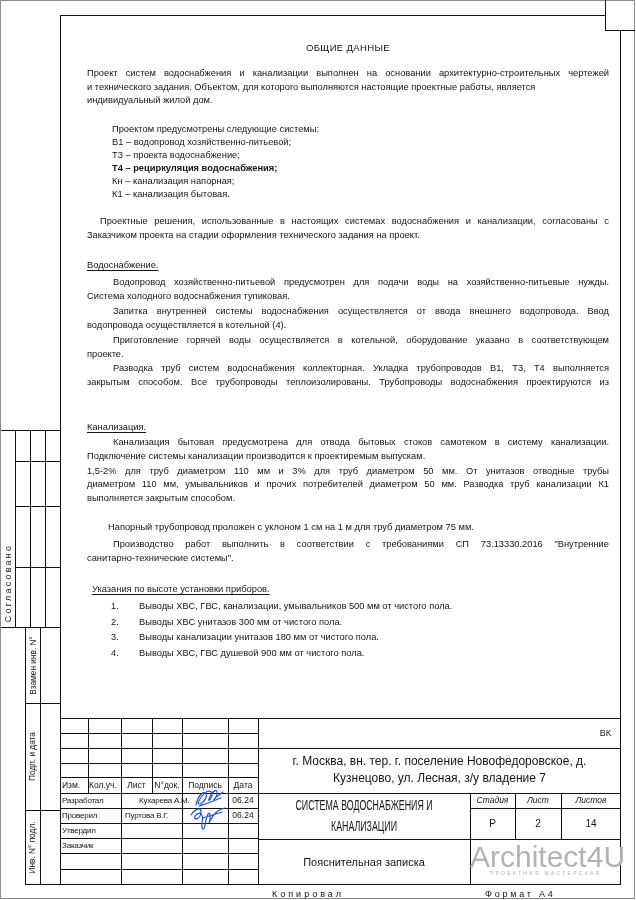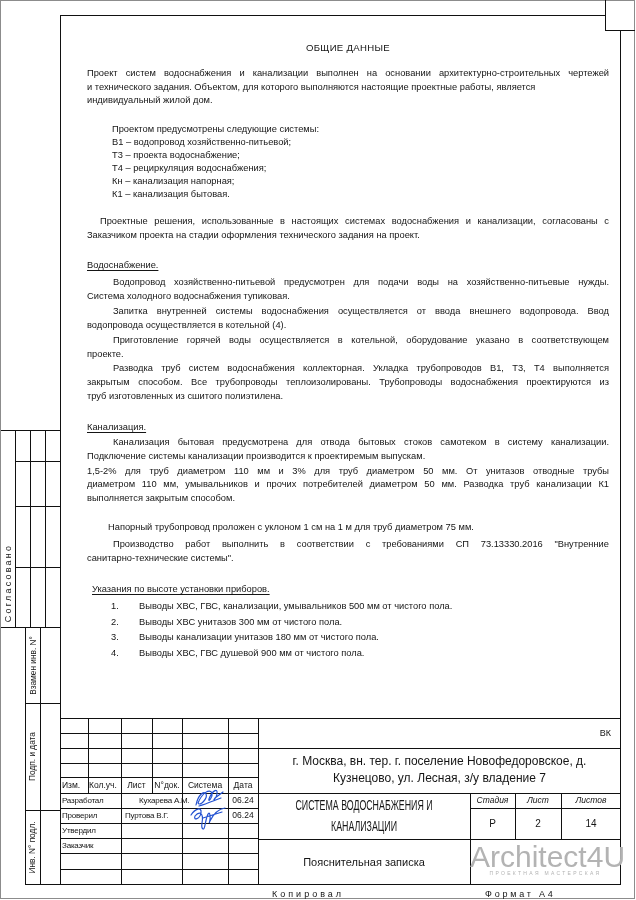--- a/index.html
+++ b/index.html
@@ -49,21 +49,21 @@
 <div class="blk" style="top:67px;">
   <div class="ln j">Проект систем водоснабжения и канализации выполнен на основании архитектурно-строительных чертежей</div>
   <div class="ln">и технического задания. Объектом, для которого выполняются настоящие проектные работы, является</div>
   <div class="ln">индивидуальный жилой дом.</div>
 </div>
 
 <div class="blk" style="top:122.5px;left:112px;width:400px;">
   <div class="ln" style="height:13.2px;line-height:13.2px;">Проектом предусмотрены следующие системы:</div>
   <div class="ln" style="height:13.2px;line-height:13.2px;">В1 – водопровод хозяйственно-питьевой;</div>
   <div class="ln" style="height:13.2px;line-height:13.2px;">Т3 – проекта водоснабжение;</div>
-  <div class="ln" style="height:13.2px;line-height:13.2px;">Т4 – рециркуляция водоснабжения;</div>
+  <div class="ln" style="height:13.2px;line-height:13.2px;font-weight:bold;">Т4 – рециркуляция водоснабжения;</div>
   <div class="ln" style="height:13.2px;line-height:13.2px;">Кн – канализация напорная;</div>
   <div class="ln" style="height:13.2px;line-height:13.2px;">К1 – канализация бытовая.</div>
 </div>
 
 <div class="blk" style="top:214px;">
   <div class="ln j" style="padding-left:13px;height:14px;line-height:14px;">Проектные решения, использованные в настоящих системах водоснабжения и канализации, согласованы с</div>
   <div class="ln" style="height:14px;line-height:14px;">Заказчиком проекта на стадии оформления технического задания на проект.</div>
 </div>
 
 <div class="blk ln hd" style="top:259px;">Водоснабжение.</div>
@@ -75,21 +75,20 @@
   <div class="ln j" style="padding-left:26px;height:14px;line-height:14px;">Запитка внутренней системы водоснабжения осуществляется от ввода внешнего водопровода. Ввод</div>
   <div class="ln" style="height:14px;line-height:14px;">водопровода осуществляется в котельной (4).</div>
 </div>
 <div class="blk" style="top:333px;">
   <div class="ln j" style="padding-left:26px;height:14px;line-height:14px;">Приготовление горячей воды осуществляется в котельной, оборудование указано в соответствующем</div>
   <div class="ln" style="height:14px;line-height:14px;">проекте.</div>
 </div>
 <div class="blk" style="top:361px;">
   <div class="ln j" style="padding-left:26px;height:14px;line-height:14px;">Разводка труб систем водоснабжения коллекторная. Укладка трубопроводов В1, Т3, Т4 выполняется</div>
   <div class="ln j" style="height:14px;line-height:14px;">закрытым способом. Все трубопроводы теплоизолированы. Трубопроводы водоснабжения проектируются из</div>
-  <div class="ln" style="height:14px;line-height:14px;">труб изготовленных из сшитого полиэтилена.</div>
 </div>
 
 <div class="blk ln hd" style="top:421px;">Канализация.</div>
 <div class="blk" style="top:436px;">
   <div class="ln j" style="padding-left:26px;">Канализация бытовая предусмотрена для отвода бытовых стоков самотеком в систему канализации.</div>
   <div class="ln">Подключение системы канализации производится к проектиремым выпускам.</div>
 </div>
 <div class="blk" style="top:465px;">
   <div class="ln j" style="height:13.4px;line-height:13.4px;">1,5-2% для труб диаметром 110 мм и 3% для труб диаметром 50 мм. От унитазов отводные трубы</div>
   <div class="ln j" style="height:13.4px;line-height:13.4px;">диаметром 110 мм, умывальников и прочих потребителей диаметром 50 мм. Разводка труб канализации К1</div>
@@ -162,21 +161,21 @@
 <div class="v" style="left:228px;top:718px;height:167px;"></div>
 <div class="v" style="left:258px;top:718px;height:167px;"></div>
 <div class="v" style="left:470px;top:793px;height:92px;"></div>
 <div class="v" style="left:515px;top:793px;height:46px;"></div>
 <div class="v" style="left:561px;top:793px;height:46px;"></div>
 
 <div class="cell" style="left:62px;top:778px;">Изм.</div>
 <div class="cell" style="left:89px;top:778px;">Кол.уч.</div>
 <div class="cell c" style="left:121px;top:778px;width:31px;">Лист</div>
 <div class="cell c" style="left:152px;top:778px;width:30px;">N°док.</div>
-<div class="cell c" style="left:182px;top:778px;width:46px;">Система</div>
+<div class="cell c" style="left:182px;top:778px;width:46px;">Подпись</div>
 <div class="cell c" style="left:228px;top:778px;width:30px;">Дата</div>
 
 <div class="cell sq" style="left:62px;top:793px;">Разработал</div>
 <div class="cell sq" style="left:139px;top:793px;">Кухарева А.М.</div>
 <div class="cell c" style="left:228px;top:793px;width:30px;">06.24</div>
 <div class="cell sq" style="left:62px;top:808px;">Проверил</div>
 <div class="cell sq" style="left:125px;top:808px;">Пуртова В.Г.</div>
 <div class="cell c" style="left:228px;top:808px;width:30px;">06.24</div>
 <div class="cell sq" style="left:62px;top:823px;">Утвердил</div>
 <div class="cell sq" style="left:62px;top:838px;">Заказчик</div>

